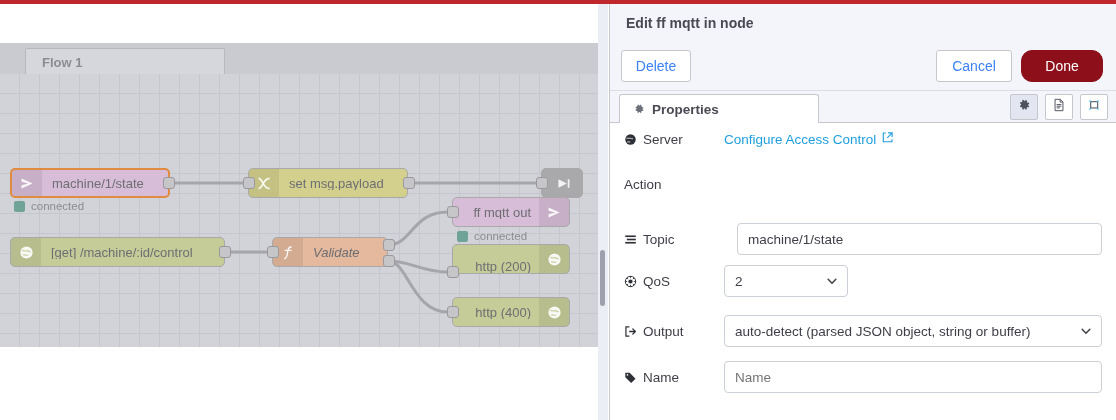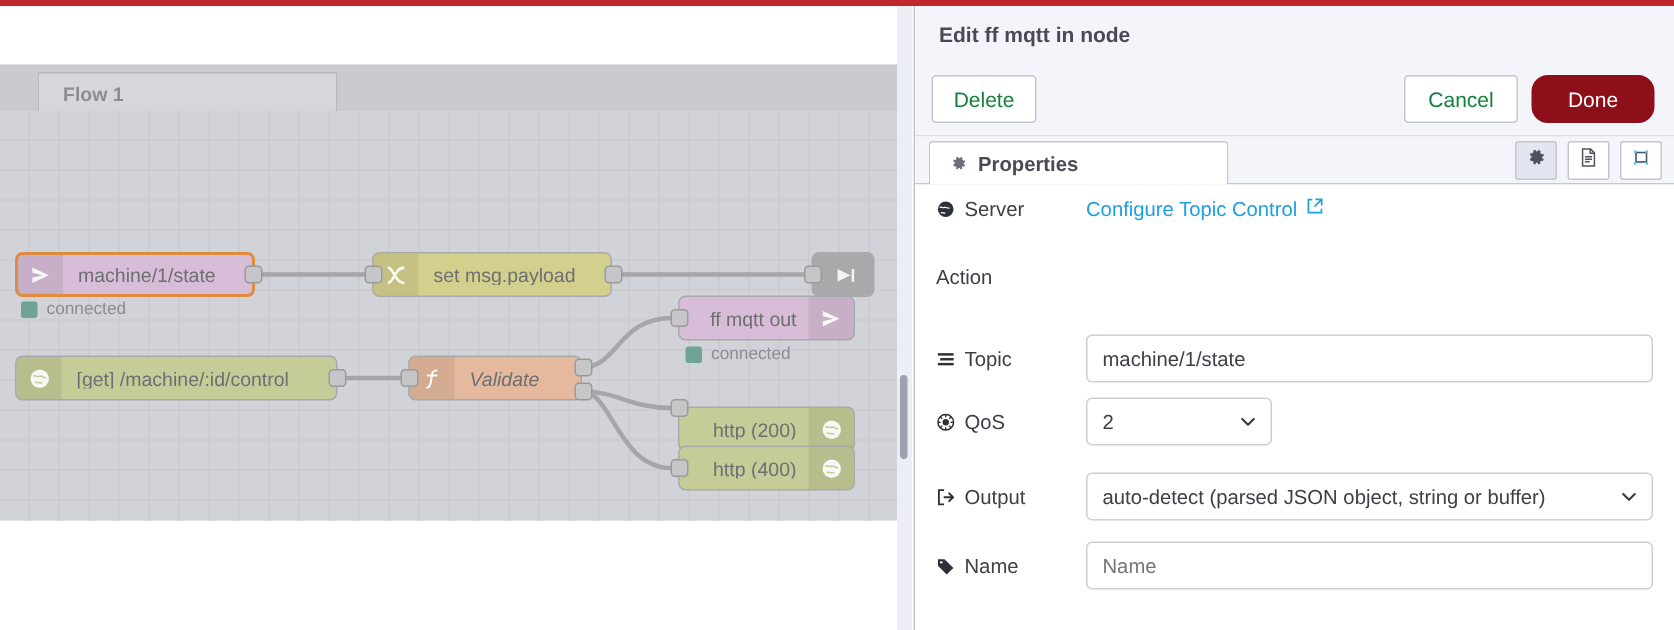--- a/index.html
+++ b/index.html
@@ -179,21 +179,21 @@
     height: 32px;
     border-radius: 3px;
     box-sizing: border-box;
     display: flex; align-items: center; justify-content: center;
     font-size: 14px;
     cursor: pointer;
   }
   .btn.light {
     background: #ffffff;
     border: 1px solid #c6c7ce;
-    color: #15803d;
+    color: #3b82f6;
   }
   .btn.primary {
     background: #8c0f1a;
     border: 1px solid #8c0f1a;
     color: #ffffff;
   }
   #btn-delete { left: 11px; top: 8px; width: 70px; }
   #btn-cancel { left: 326px; top: 8px; width: 76px; }
   #btn-done   { left: 411px; top: 8px; width: 82px; border-radius: 11px; }
 
@@ -284,21 +284,21 @@
   }
   .link {
     color: #1e9fe0;
     font-size: 13.5px;
     text-decoration: none;
     display: flex; align-items: center; gap: 5px;
   }
 
   #row-server { top: 8px; }
   #row-action { top: 54px; }
-  #row-topic  { top: 100px; }
+  #row-topic  { top: 100px; gap: 13px; }
   #row-qos    { top: 142px; }
   #row-output { top: 192px; }
   #row-name   { top: 238px; }
 
   #row-qos .field { flex: 0 0 124px; }
 </style>
 </head>
 <body>
 
 <div id="app">
@@ -394,21 +394,21 @@
             </svg>
         </div>
         <div class="label">ff mqtt out</div>
       </div>
       <div class="port" style="left:447px; top:132px;"></div>
       <div class="status" style="left:457px; top:156px;">
         <span class="dot"></span>
         <span>connected</span>
       </div>
 
-      <div class="node http icon-right" style="left:452px; top:197px; width:118px;">
+      <div class="node http icon-right" style="left:452px; top:170px; width:118px;align-items:flex-end;">
         <div class="icon-box">
           <svg viewBox="0 0 20 20">
             <circle cx="10" cy="10" r="7.2" fill="#ffffff" opacity="0.9"></circle>
             <path d="M5 8 C7 7 8 9 10 8 C12 7 13 10 15 9 M6 13 C8 12 9 14 12 13" stroke="#c5cc98" stroke-width="1.3" fill="none"></path>
           </svg>
         </div>
         <div class="label">http (200)</div>
       </div>
       <div class="port" style="left:447px; top:192px;"></div>
 
@@ -496,21 +496,21 @@
         <div class="lbl">
           <span class="li">
             <svg viewBox="0 0 16 16" width="13" height="13">
               <circle cx="8" cy="8" r="6.4" fill="#2e3038"></circle>
               <path d="M3 6.5c1.6-.7 2.4.6 4 0s2.4 1.1 4 .4M4 11c1.4-.6 2.2.5 3.6 0" stroke="#ffffff" stroke-width="1" fill="none"></path>
             </svg>
           </span>
           <span>Server</span>
         </div>
         <a class="link" href="#">
-          <span>Configure Topic Control</span>
+          <span>Configure Access Control</span>
           <span>
             <svg viewBox="0 0 16 16" width="13" height="13">
               <path d="M6 2.5H2.8v10.7h10.7V10" fill="none" stroke="#1e9fe0" stroke-width="1.4"></path>
               <path d="M8.6 2.3h5.1v5.1M13.5 2.6L7.7 8.4" fill="none" stroke="#1e9fe0" stroke-width="1.4"></path>
             </svg>
           </span>
         </a>
       </div>
 
       <div class="row" id="row-action">

